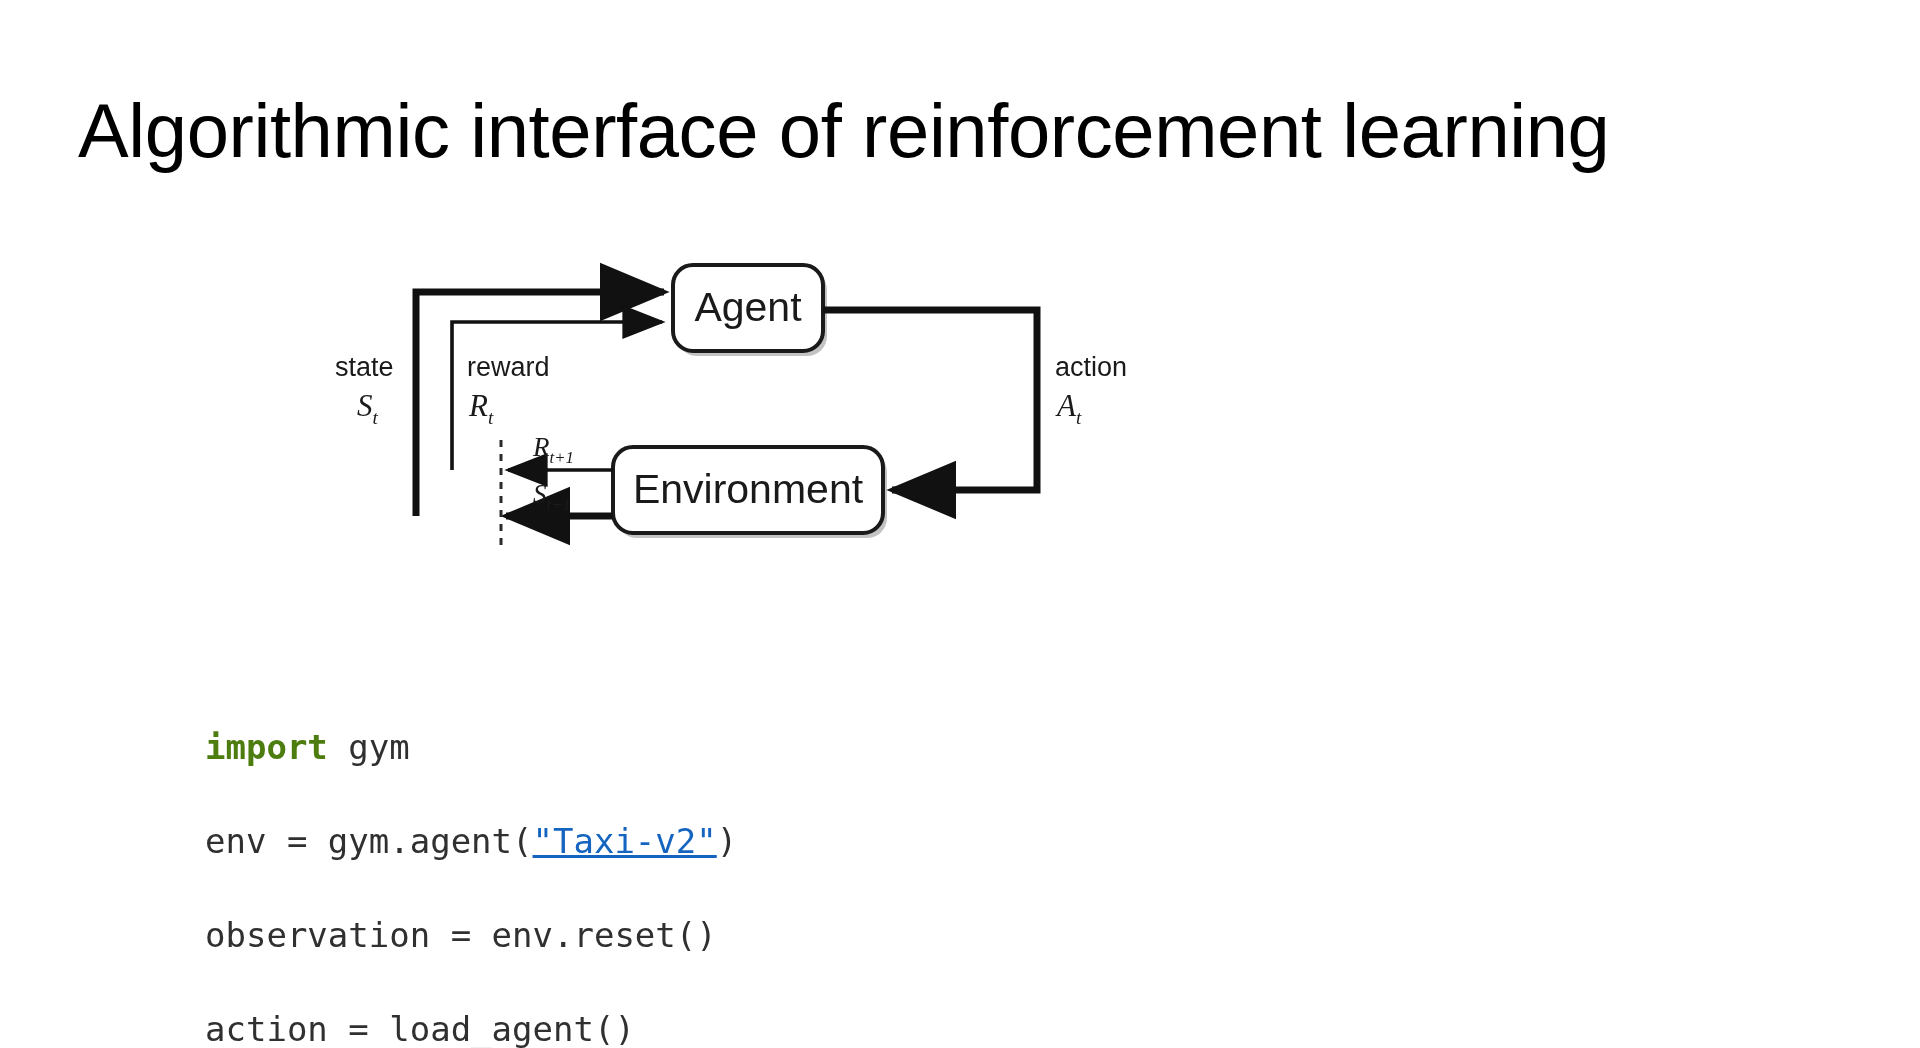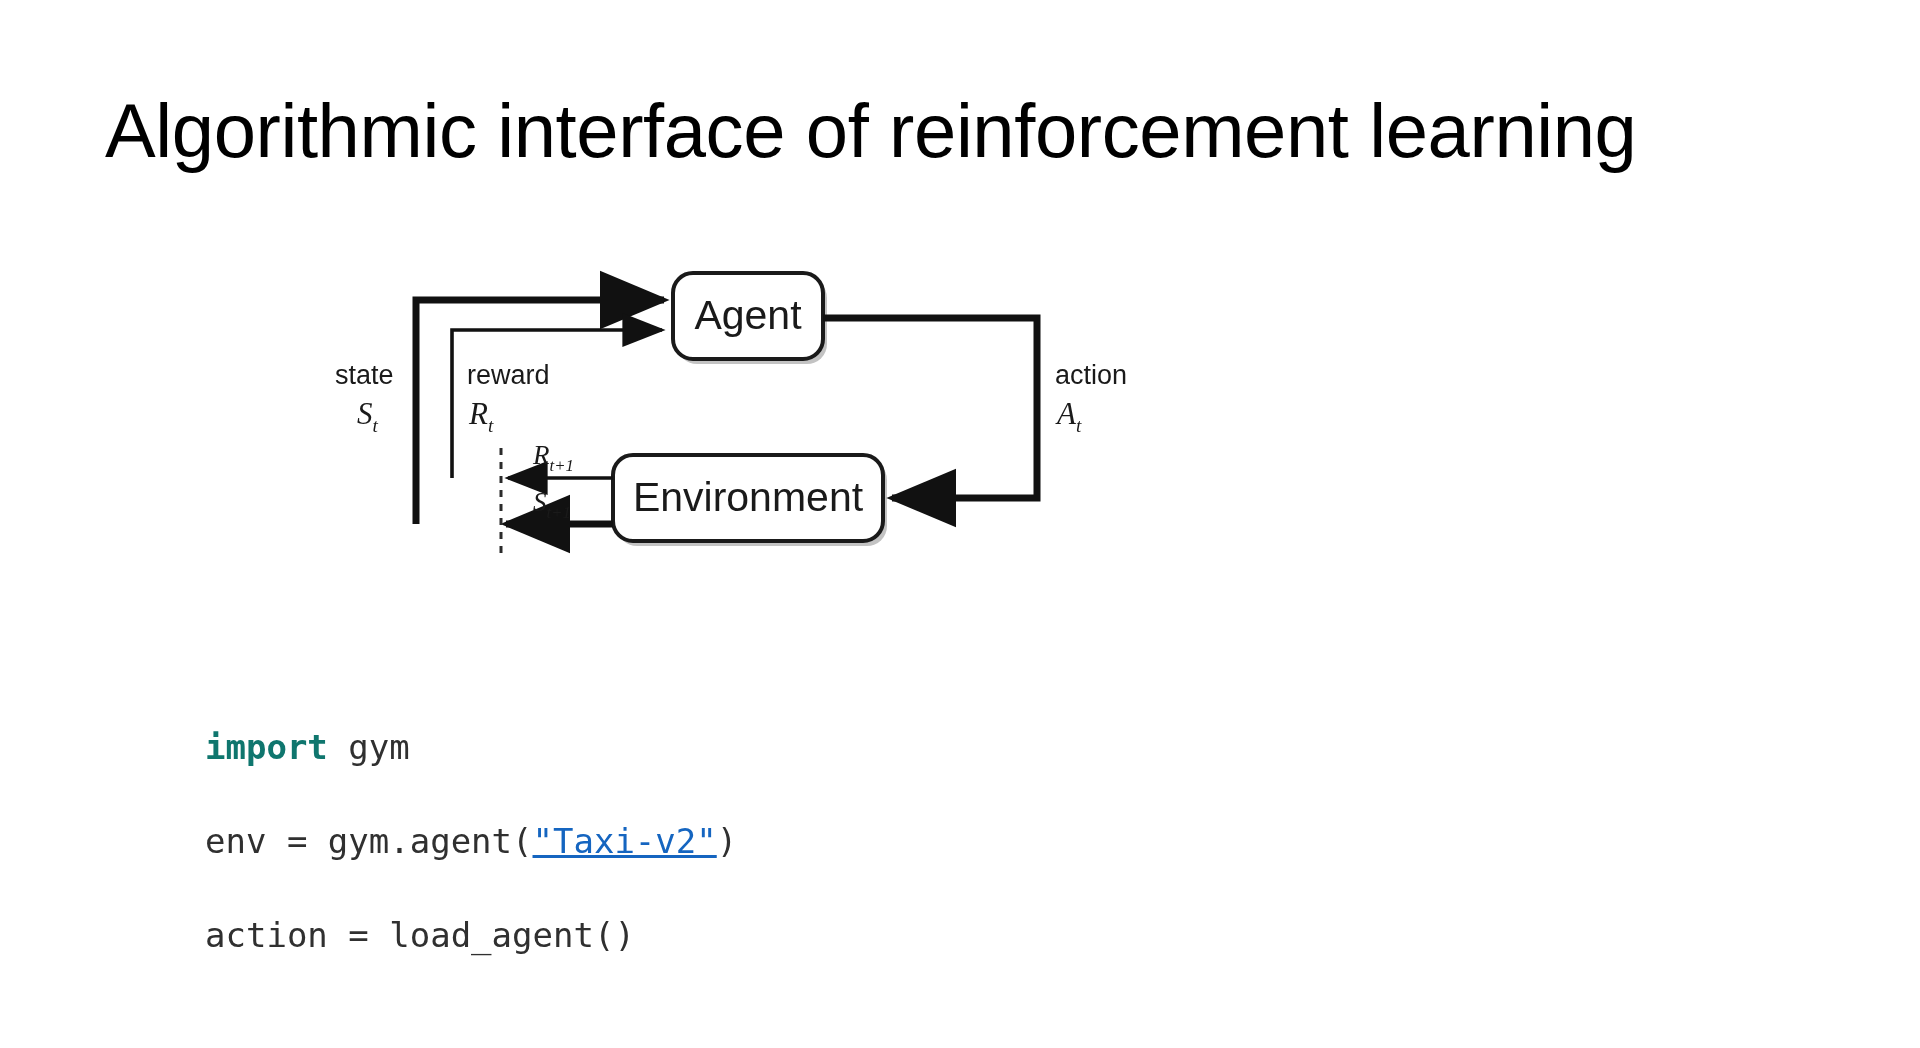--- a/index.html
+++ b/index.html
@@ -23,28 +23,27 @@
     left: 78px;
     top: 40px;
     width: 1780px;
     font-family: "Liberation Sans", sans-serif;
     font-size: 76px;
     font-weight: 400;
     line-height: 1.05;
     letter-spacing: -0.4px;
     color: #000000;
     white-space: nowrap;
-    margin-left: 27px;
   }
 
   
   .diagram-wrap {
     position: absolute;
     left: 390px;
-    top: 256px;
+    top: 248px;
     width: 920px;
     height: 310px;
   }
   .diagram-wrap svg {
     display: block;
     width: 920px;
     height: 310px;
     overflow: visible;
   }
 
@@ -108,21 +107,21 @@
     position: absolute;
     left: 205px;
     top: 690px;
     font-family: "DejaVu Sans Mono", "Liberation Mono", monospace;
     font-size: 34px;
     line-height: 47px;
     color: #303030;
     white-space: pre;
   }
   .code-line { display: block; }
-  .tok-kw { font-weight: bold; color: #0f766e; }
+  .tok-kw { font-weight: bold; color: #4d7c0f; }
   .tok-link {
     color: #1565c0;
     text-decoration: underline;
   }
 </style>
 </head>
 <body style="background: rgb(255, 255, 255);">
 
 <h1 class="slide-title">Algorithmic interface of reinforcement learning</h1>
 
@@ -186,16 +185,17 @@
       <tspan>R</tspan><tspan class="sub" dy="7">t+1</tspan>
     </text>
     <text class="sig-sym-small" x="143" y="255">
       <tspan>S</tspan><tspan class="sub" dy="7">t+1</tspan>
     </text>
   </svg>
 </div>
 
 <pre class="code-block"><code id="code-root"><span class="code-line"><span class="tok-kw">import</span><span> gym</span></span>
 <span class="code-line"><span>env = gym.agent(</span><span class="tok-link" style="color: rgb(21, 101, 192);">"Taxi-v2"</span><span>)</span></span>
+<span class="code-line"><span>observation = env.reset()</span></span>
 <span class="code-line"><span>action = load_agent()</span></span>
 
 
 </code></pre>
 
 </body></html>

